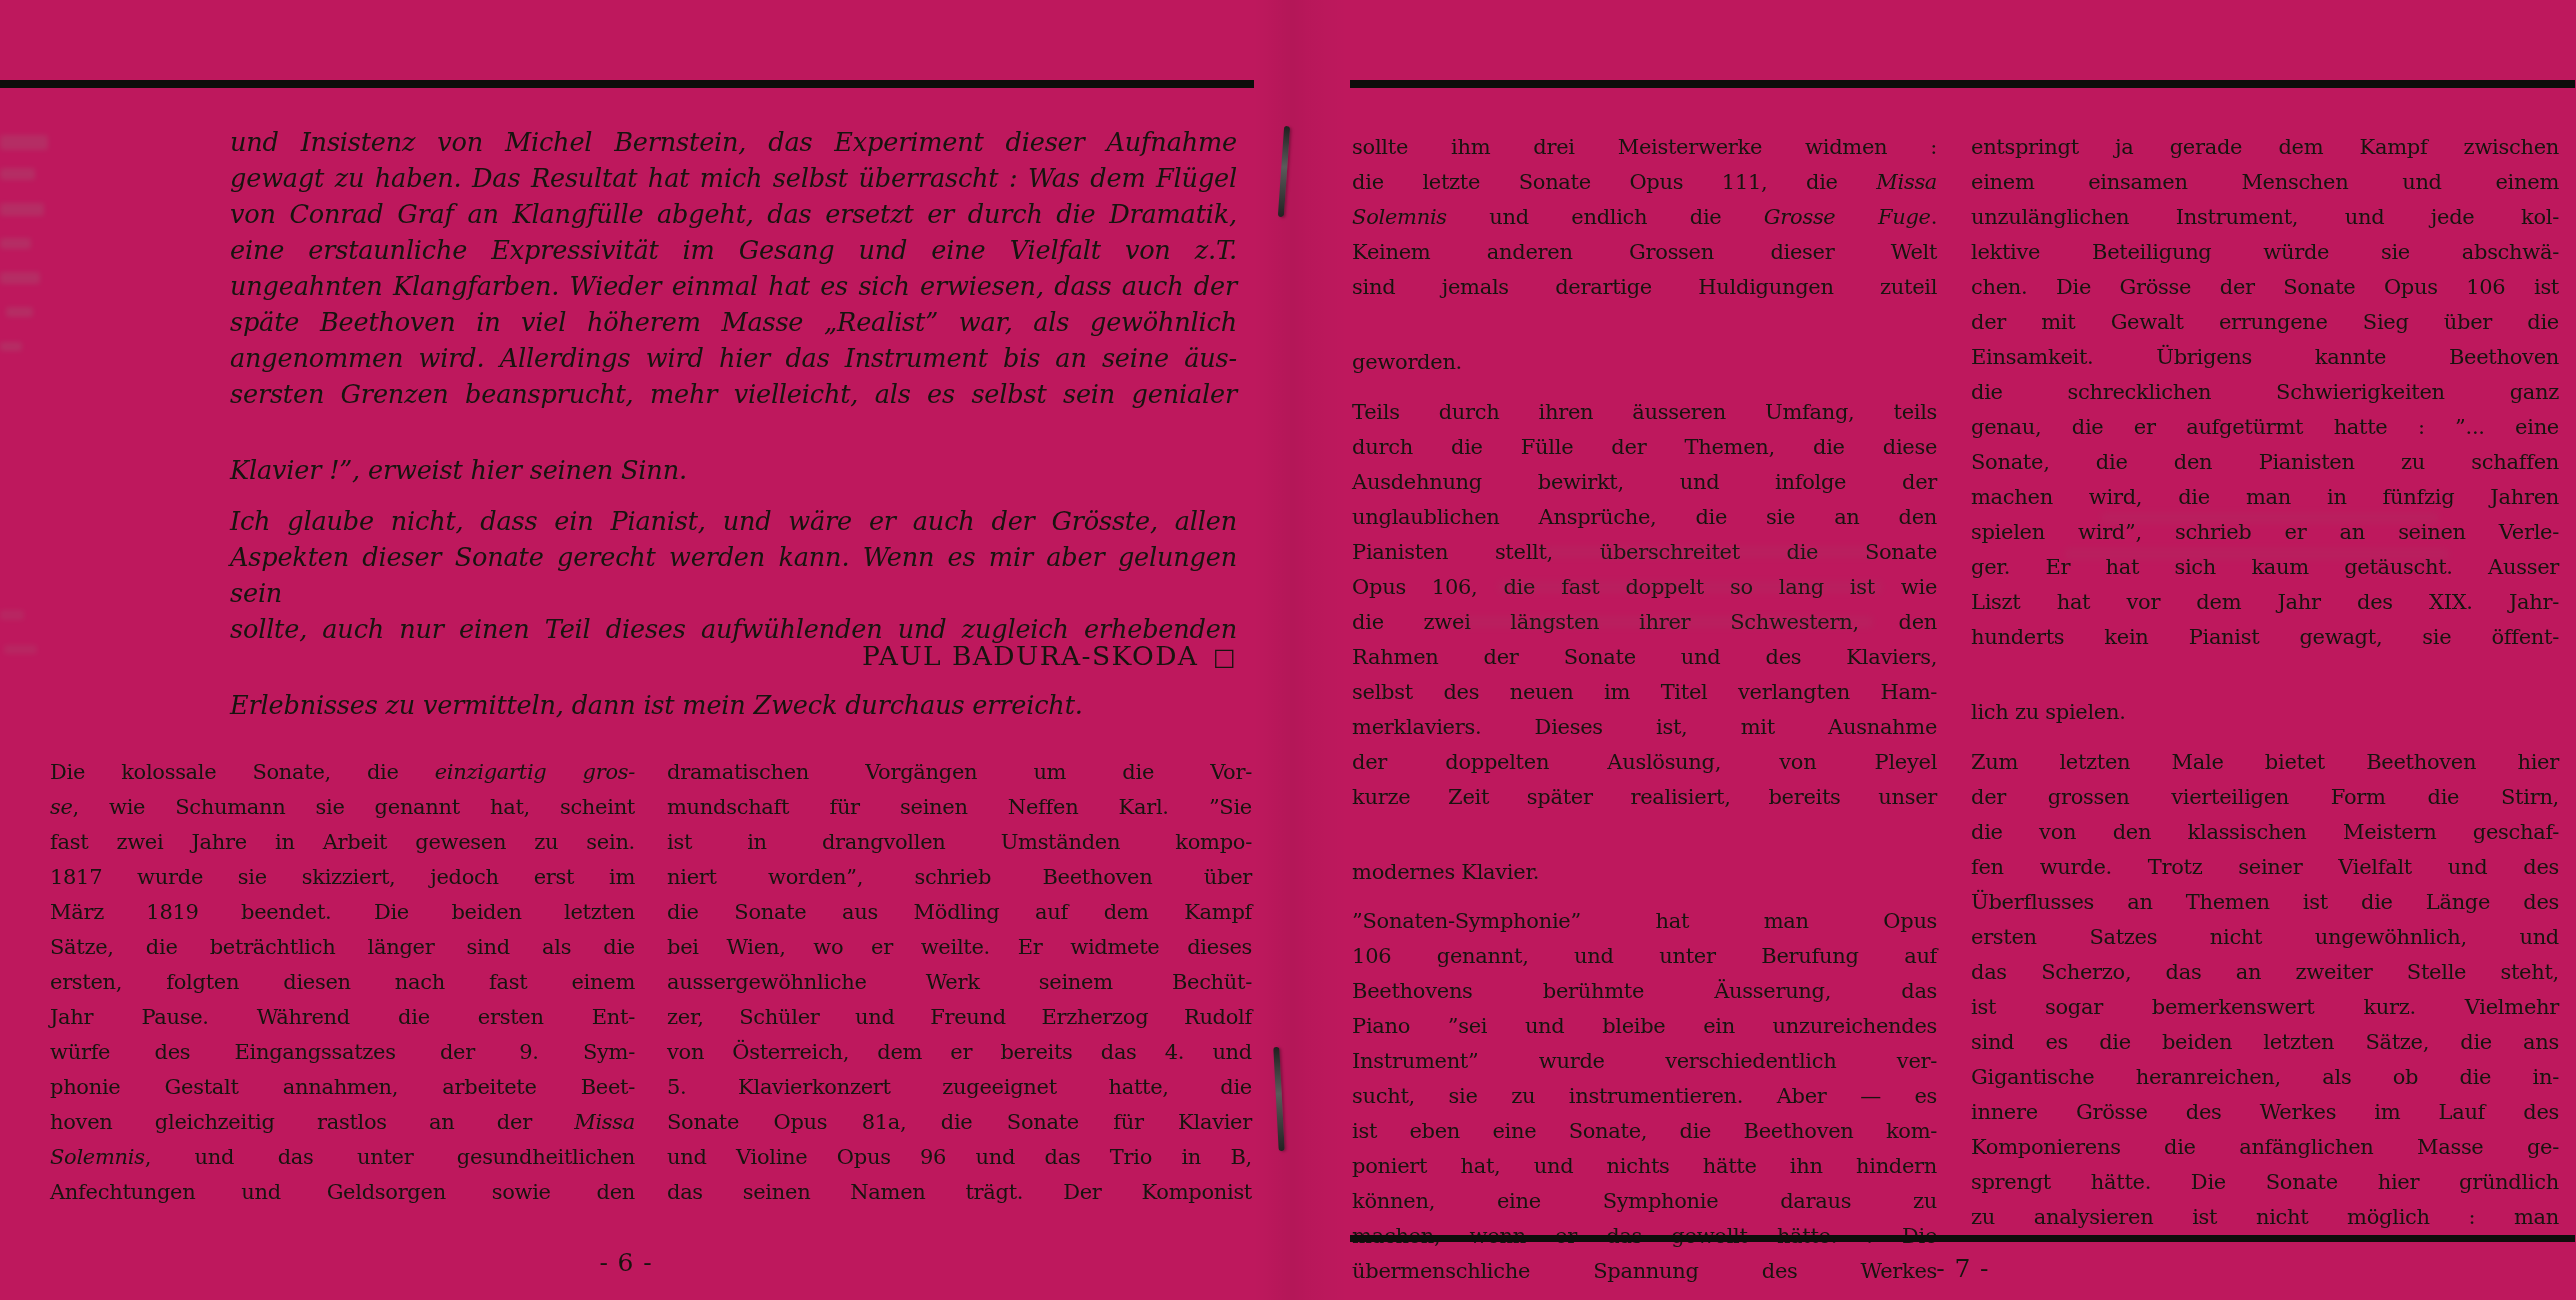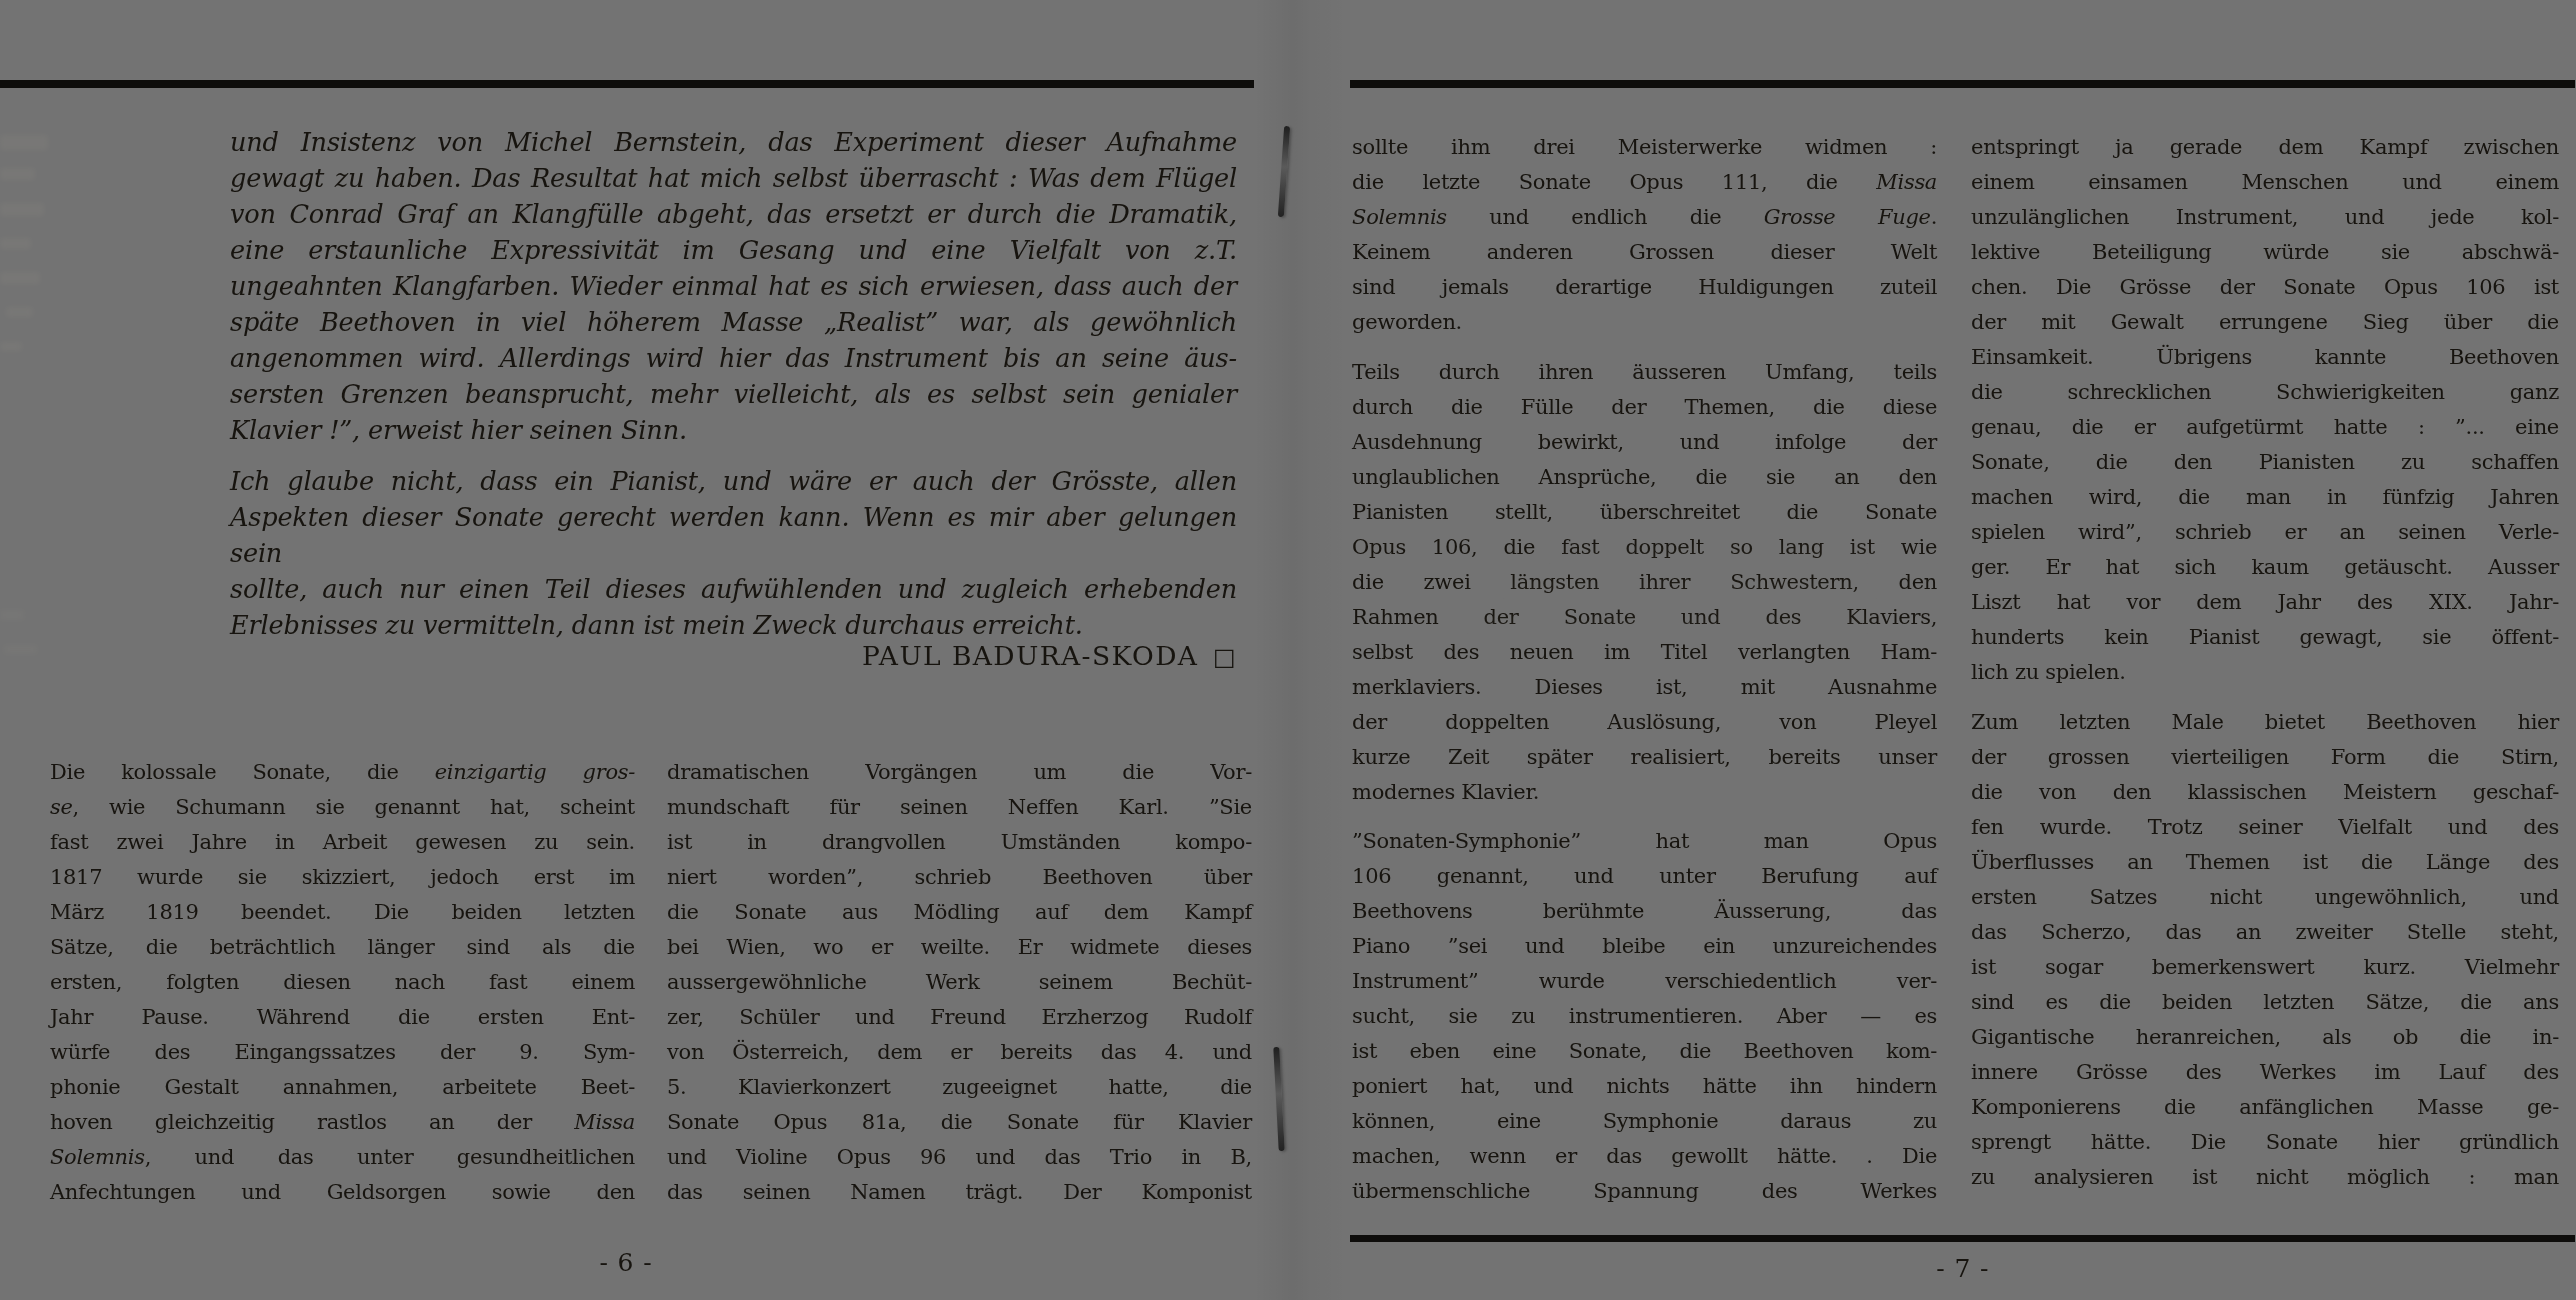--- a/index.html
+++ b/index.html
@@ -1,34 +1,34 @@
 <!DOCTYPE html>
 <html style="font-size:14.6px"><head>
 <meta charset="utf-8">
 <style>
   html,body { margin:0; padding:0; background:#d8d5cd; }
   #canvas {
     position:relative; width:2576px; height:1300px; overflow:hidden;
-    background:#737373;
+    background:#be185d;
     color:#17140f;
     font-family:"DejaVu Serif","Liberation Serif",serif;
   }
   .page { position:absolute; top:0; height:1300px; }
   #page-left  { left:0;      width:1266px; }
   #page-right { left:1343px; width:1233px; }
 
   .rule { position:absolute; background:#0e0d0b; }
   .rule-top-left     { left:0px;  top:80px;   width:1254px; height:8.2px; }
   .rule-top-right    { left:7.3px;  top:80px;   width:1225px; height:8.2px; }
   .rule-bottom-right { left:7.3px;  top:1235px; width:1225px; height:7.3px; }
 
   
   .tblock { position:absolute; }
   .tline { text-align:justify; text-align-last:justify; text-justify:inter-word; }
-  .tline.rag { text-align-last:left; }
+  .tline.rag { text-align-last:left;margin-top:40px; }
   .it { font-style:italic; }
   .para + .para { margin-top:14.6px; }
 
   #intro-block {
     left:230px; top:124px; width:1007px;
     font-size:25.6px; line-height:36px; font-style:italic;
     letter-spacing:-0.2px;
   }
   #intro-signature {
     margin-top:18.3px; text-align:right; font-style:normal;

